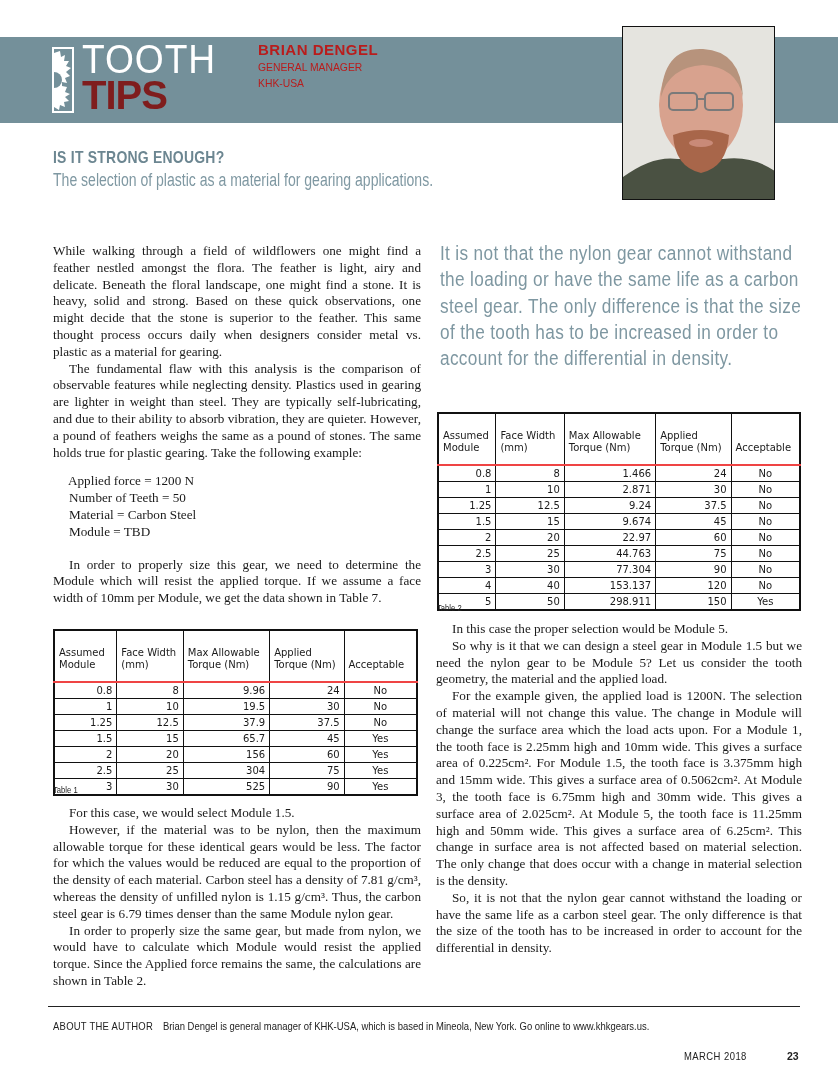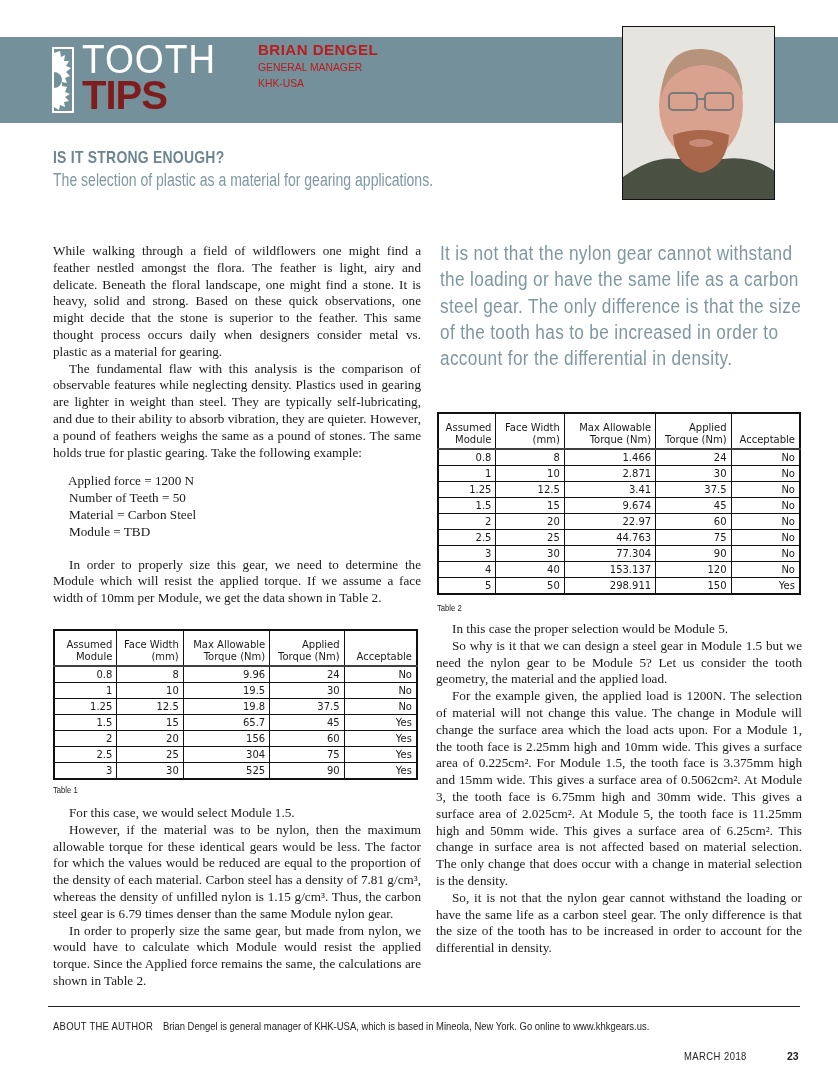--- a/index.html
+++ b/index.html
@@ -26,23 +26,23 @@
   .col p.noindent { text-indent: 0; }
   .col-left { left: 53px; top: 243px; width: 368px; }
   .col-right { left: 436px; top: 621px; width: 366px; }
 
   .example { margin: 12px 0 12px 16px !important; text-indent: 0 !important; }
 
   .pullquote { position: absolute; left: 440px; top: 240px; width: 370px; font-family: "Liberation Sans", sans-serif; font-size: 20px; line-height: 26.3px; color: #7e97a1; transform: scaleX(0.86); transform-origin: left; width: 430px; letter-spacing: 0.4px; }
 
   table.data { position: absolute; border-collapse: collapse; font-family: "DejaVu Sans", sans-serif; font-size: 10px; border: 2px solid #111; }
   table.data th, table.data td { border: 1px solid #111; padding: 0 4px; height: 15px; line-height: 15px; font-weight: 400; }
-  table.data th { text-align: right; vertical-align: bottom; line-height: 12px; height: 30px; padding: 2px 4px; border-bottom: 2px solid #404040; }
+  table.data th { text-align: left; vertical-align: bottom; line-height: 12px; height: 30px; padding: 10px 4px; border-bottom: 2px solid #ef4444; }
   table.data td.num { text-align: right; }
-  table.data td.txt { text-align: right; }
+  table.data td.txt { text-align: center; }
   .t1 { left: 53px; top: 629px; width: 365px; }
   .t2 { left: 437px; top: 412px; width: 364px; }
   .caption { position: absolute; font-family: "Liberation Sans", sans-serif; font-size: 9px; color: #222; transform: scaleX(0.85); transform-origin: left; }
   .cap1 { left: 53px; top: 785px; }
   .cap2 { left: 437px; top: 603px; }
 
   .endmark { display: inline-block; width: 7px; height: 11px; background: #74909a; vertical-align: -1px; margin-left: 6px; }
 
   .rule { position: absolute; left: 48px; top: 1006px; width: 752px; height: 1px; background: #222; }
   .about { position: absolute; left: 53px; top: 1020px; font-family: "Liberation Sans", sans-serif; font-size: 10.5px; color: #222; white-space: nowrap; transform: scaleX(0.9); transform-origin: left; }
@@ -92,21 +92,21 @@
 <div class="col col-left">
   <p class="noindent">While walking through a field of wildflowers one might find a feather nestled amongst the flora. The feather is light, airy and delicate. Beneath the floral landscape, one might find a stone. It is heavy, solid and strong. Based on these quick observations, one might decide that the stone is superior to the feather. This same thought process occurs daily when designers consider metal vs. plastic as a material for gearing.</p>
   <p>The fundamental flaw with this analysis is the comparison of observable features while neglecting density. Plastics used in gearing are lighter in weight than steel. They are typically self-lubricating, and due to their ability to absorb vibration, they are quieter. However, a pound of feathers weighs the same as a pound of stones. The same holds true for plastic gearing. Take the following example:</p>
   <p class="example">
     </p>
     <div style="margin-left:15px">Applied force = 1200 N</div>
     <div style="margin-left:16px">Number of Teeth = 50</div>
     <div style="margin-left:16px">Material = Carbon Steel</div>
     <div style="margin-left:16px;margin-bottom:16px">Module = TBD</div>
   <p></p>
-  <p>In order to properly size this gear, we need to determine the Module which will resist the applied torque. If we assume a face width of 10mm per Module, we get the data shown in Table 2.</p>
+  <p>In order to properly size this gear, we need to determine the Module which will resist the applied torque. If we assume a face width of 10mm per Module, we get the data shown in Table 7.</p>
 </div>
 
 <table class="data t1">
   <colgroup>
       <col style="width:63px">
       <col style="width:67px">
       <col style="width:87px">
       <col style="width:75px">
       <col style="width:73px">
     </colgroup>
@@ -130,21 +130,21 @@
     <tr>
         <td class="num">1</td>
         <td class="num">10</td>
         <td class="num">19.5</td>
         <td class="num">30</td>
         <td class="txt">No</td>
       </tr>
     <tr>
         <td class="num">1.25</td>
         <td class="num">12.5</td>
-        <td class="num">19.8</td>
+        <td class="num">37.9</td>
         <td class="num">37.5</td>
         <td class="txt">No</td>
       </tr>
     <tr>
         <td class="num">1.5</td>
         <td class="num">15</td>
         <td class="num">65.7</td>
         <td class="num">45</td>
         <td class="txt">Yes</td>
       </tr>
@@ -209,21 +209,21 @@
     <tr>
         <td class="num">1</td>
         <td class="num">10</td>
         <td class="num">2.871</td>
         <td class="num">30</td>
         <td class="txt">No</td>
       </tr>
     <tr>
         <td class="num">1.25</td>
         <td class="num">12.5</td>
-        <td class="num">3.41</td>
+        <td class="num">9.24</td>
         <td class="num">37.5</td>
         <td class="txt">No</td>
       </tr>
     <tr>
         <td class="num">1.5</td>
         <td class="num">15</td>
         <td class="num">9.674</td>
         <td class="num">45</td>
         <td class="txt">No</td>
       </tr>

